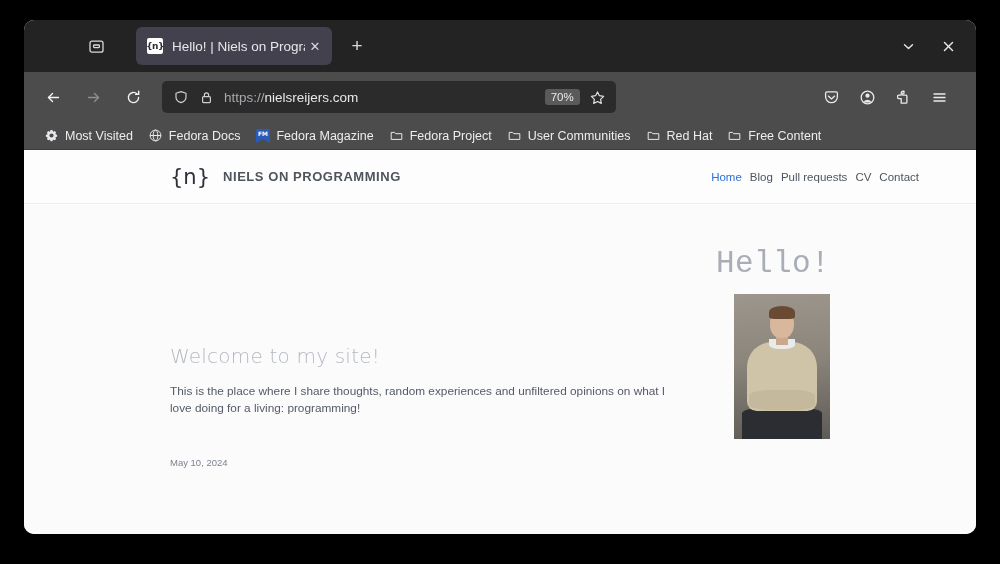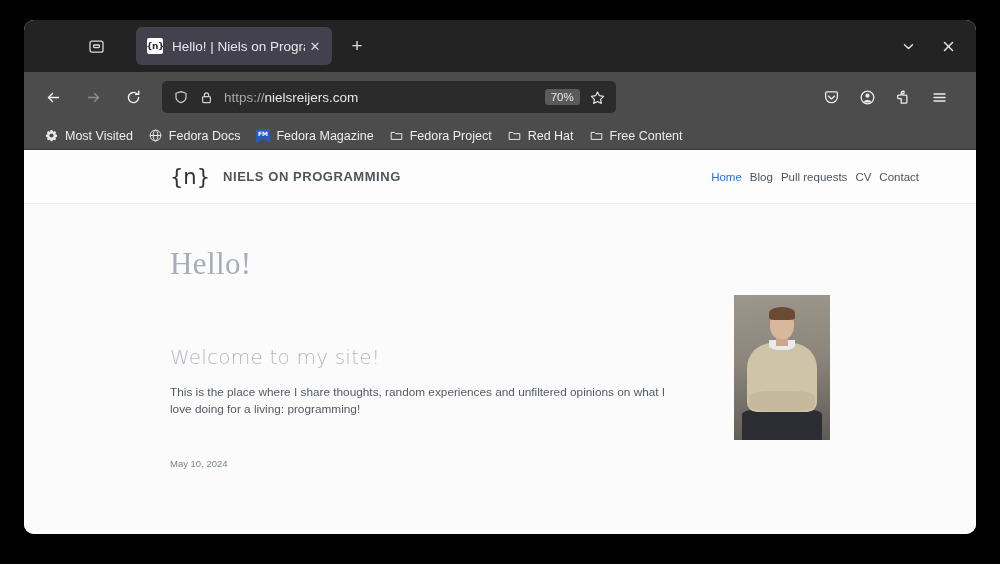--- a/index.html
+++ b/index.html
@@ -239,27 +239,27 @@
     font-size: 11.5px;
     color: #4e545e;
   }
   .nav-link.active { color: #2e6fd9; }
 
   .content {
     padding: 0 146px;
     position: relative;
   }
   .page-title {
-    text-align: left;
+    text-align: right;
     font-size: 31px;
     font-weight: 300;
     color: #a9adb6;
     margin-top: 42px;
     letter-spacing: 0.4px;
-    font-family: Liberation Serif, serif;
+    font-family: Liberation Mono, monospace;
   }
   .section-head {
     font-size: 20px;
     font-weight: 300;
     color: #b4b8c0;
     margin-top: 40px;
     letter-spacing: 0.2px;
     font-family: "DejaVu Sans", sans-serif;
   }
   .intro-row {
@@ -483,20 +483,28 @@
 
     <div class="bookmark">
       <span class="bm-icon">
         <svg width="13" height="13" viewBox="0 0 13 13" fill="none" stroke="#e9e9ee" stroke-width="1" stroke-linejoin="round">
           <path d="M1.2 10.4 V3.4 h3.4 l1.1 1.3 h6.1 v5.7 z"></path>
         </svg>
       </span>
       <span>Fedora Project</span>
     </div>
 
+    <div class="bookmark">
+      <span class="bm-icon">
+        <svg width="13" height="13" viewBox="0 0 13 13" fill="none" stroke="#e9e9ee" stroke-width="1" stroke-linejoin="round">
+          <path d="M1.2 10.4 V3.4 h3.4 l1.1 1.3 h6.1 v5.7 z"></path>
+        </svg>
+      </span>
+      <span>User Communities</span>
+    </div>
 
     <div class="bookmark">
       <span class="bm-icon">
         <svg width="13" height="13" viewBox="0 0 13 13" fill="none" stroke="#e9e9ee" stroke-width="1" stroke-linejoin="round">
           <path d="M1.2 10.4 V3.4 h3.4 l1.1 1.3 h6.1 v5.7 z"></path>
         </svg>
       </span>
       <span>Red Hat</span>
     </div>
 

